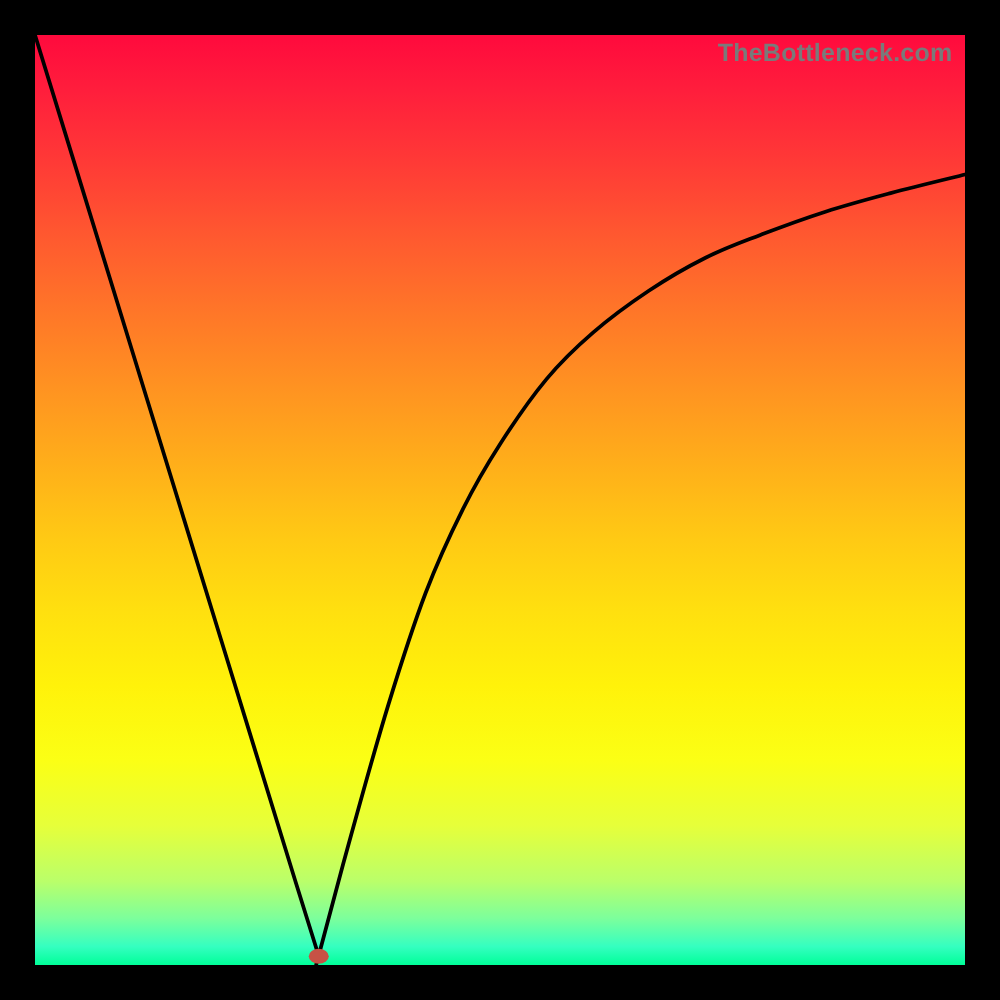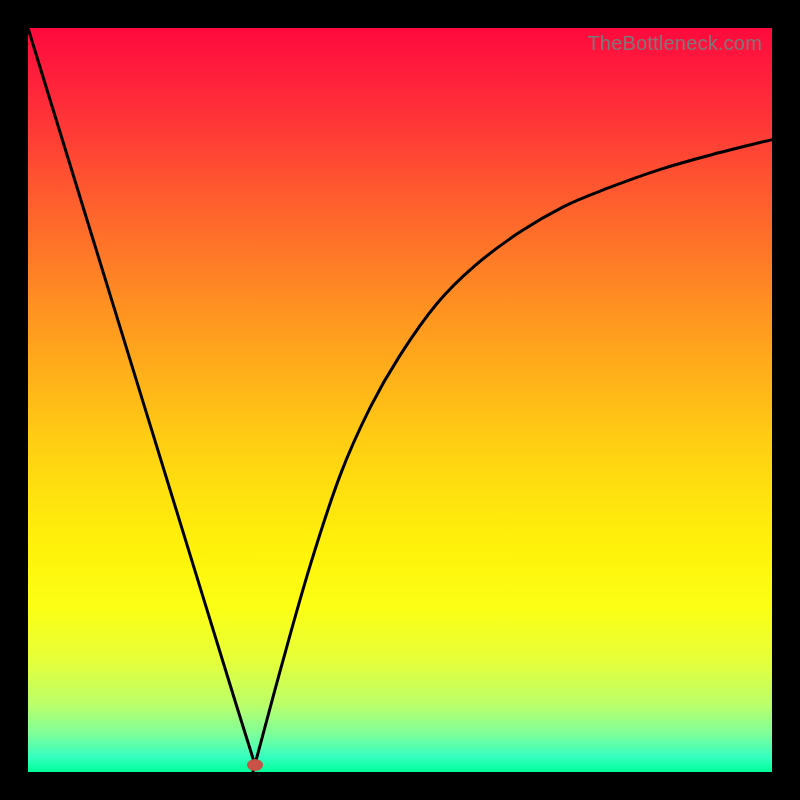--- a/index.html
+++ b/index.html
@@ -34,21 +34,21 @@
       #35ffc0 98%,
       #00ff99 100%);
   }
   .watermark {
     position: absolute;
     top: 4px;
     right: 10px;
     font-family: Arial, Helvetica, sans-serif;
     font-size: 20px;
     color: #7a7a7a;
-    font-weight: 400;
+    font-weight: 700;
     letter-spacing: 0.2px;
   }
   .curve {
     position: absolute;
     left: 0;
     top: 0;
     width: 744px;
     height: 744px;
     overflow: visible;
   }

